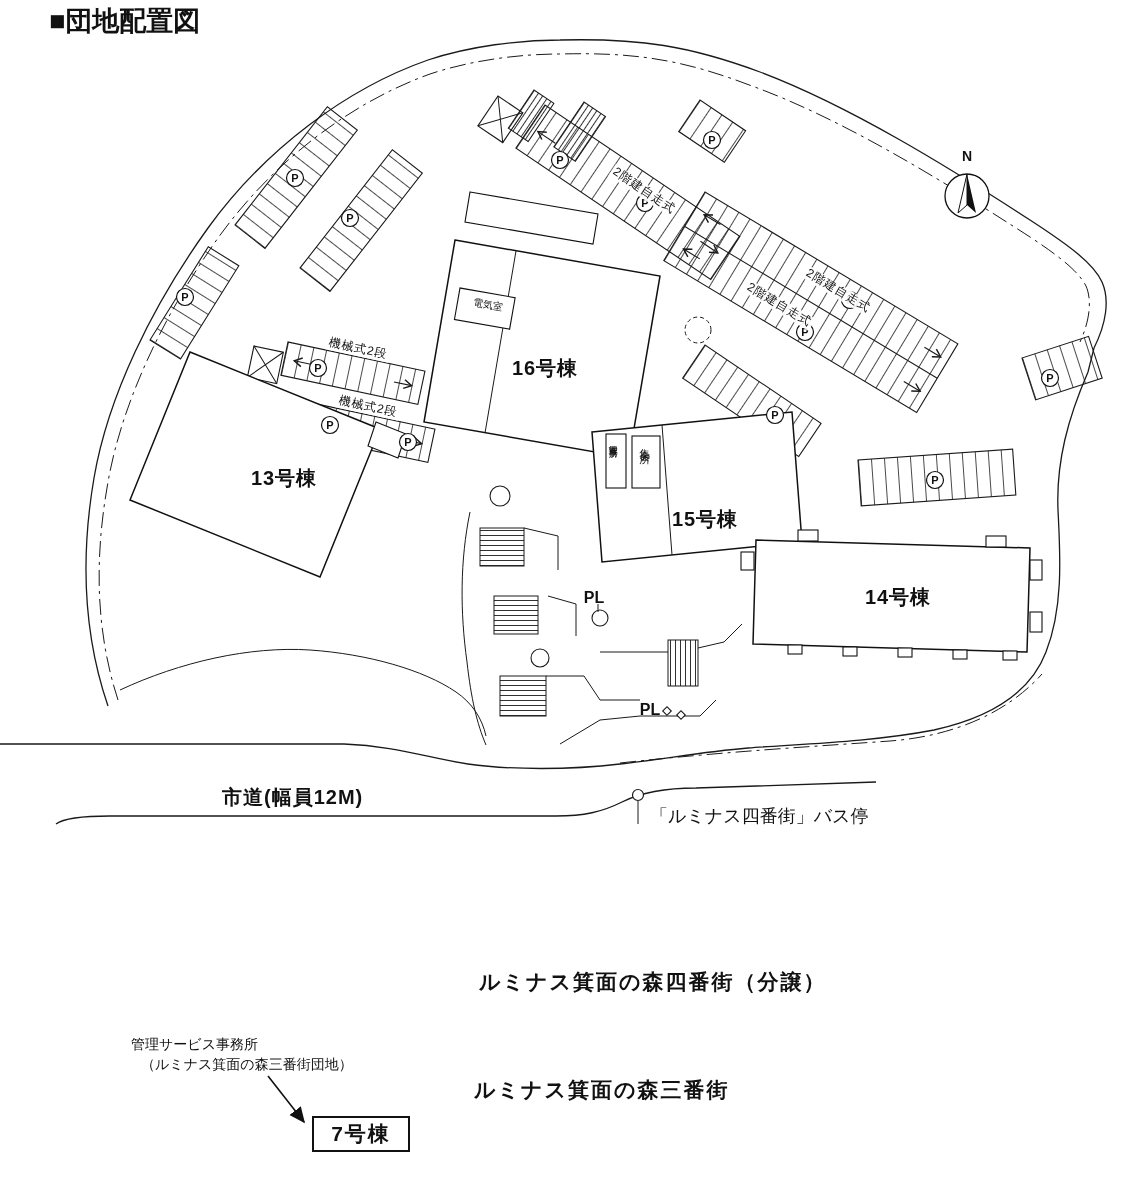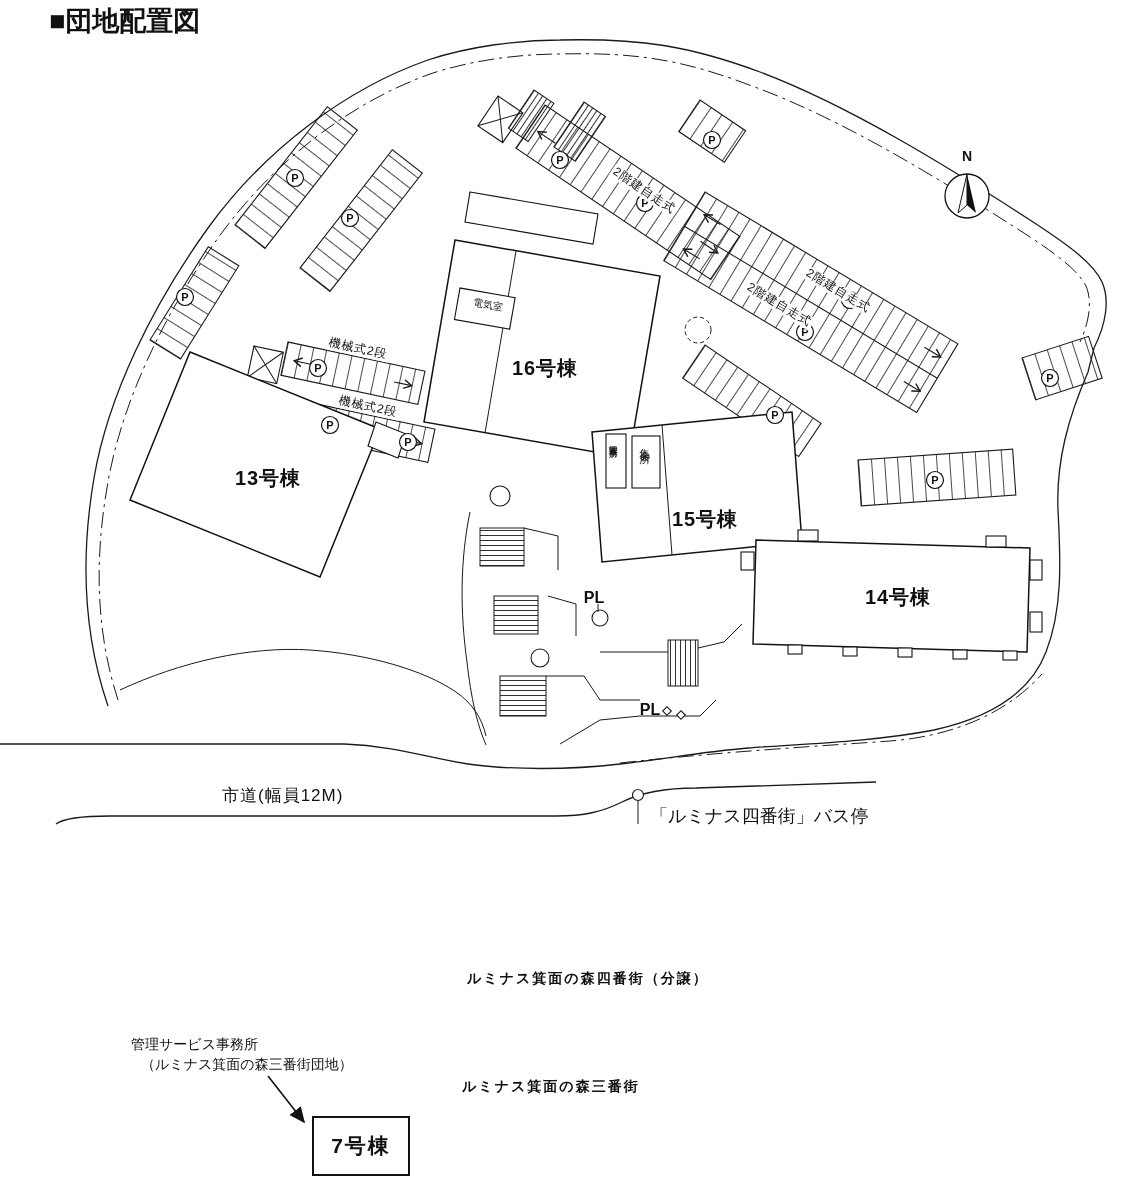--- a/index.html
+++ b/index.html
@@ -4,32 +4,32 @@
 <style>
   * { margin:0; padding:0; box-sizing:border-box; }
   html,body { background:#fff; }
   body { font-family:"Liberation Sans","DejaVu Sans",sans-serif; color:#111; }
   .stage { position:relative; width:1144px; height:1204px; background:#fff; overflow:hidden; }
   .stage > svg { position:absolute; left:0; top:0; }
   .lbl { position:absolute; white-space:nowrap; color:#111; line-height:1.15; }
   .c { transform:translate(-50%,-50%); }
   .bld { font-size:20px; font-weight:bold; letter-spacing:1px; }
   .title { font-size:27px; font-weight:bold;margin-left:41px; }
-  .big { font-size:14px; font-weight:bold; letter-spacing:2px; }
+  .big { font-size:21px; font-weight:bold; letter-spacing:2px;margin-left:12px; }
   .small { font-size:14px;margin-left:8px; }
   .tiny { font-size:10px; background:#fff; }
   .rot { font-size:12px; background:rgba(255,255,255,.92); padding:0 2px; letter-spacing:1px; }
   .pl { font-size:16px; font-weight:bold; }
-  .road { font-size:17px; font-weight:normal; letter-spacing:1px; }
+  .road { font-size:20px; font-weight:bold; letter-spacing:1px; }
   .bus { font-size:18px;text-align:right; }
   .north { font-size:14px; font-weight:bold; }
   .vert { writing-mode:vertical-rl; text-orientation:upright; background:#fff; }
   .v1 { font-size:9px; letter-spacing:1px; }
   .v2 { font-size:11px; letter-spacing:2px; }
-  .b7box { position:absolute; left:312px; top:1116px; width:98px; height:60px;
+  .b7box { position:absolute; left:312px; top:1116px; width:98px; height:36px;
            border:2px solid #111; display:flex; align-items:center; justify-content:center;
            font-size:21px; font-weight:bold; letter-spacing:2px; background:#fff; }
   
   .ln  { fill:none; stroke:#1a1a1a; stroke-width:1.3; }
   .ln2 { fill:none; stroke:#1a1a1a; stroke-width:1; }
   .dd  { fill:none; stroke:#1a1a1a; stroke-width:1; stroke-dasharray:16 5 3 5; }
   .bd  { fill:#fff; stroke:#111; stroke-width:1.5; }
   .bd2 { fill:#fff; stroke:#111; stroke-width:1.1; }
   .sp  { fill:url(#ladder); stroke:#1a1a1a; stroke-width:1.1; }
   .bx  { fill:#fff; stroke:#1a1a1a; stroke-width:1.1; }
@@ -273,21 +273,21 @@
           <text y="3.8">P</text>
         </g>
   </g>
 </svg>
 
 <div class="lbl title" style="left:8px; top:6px;">■団地配置図</div>
 
 <div class="lbl c north" style="left:967px; top:156px;">N</div>
 
 <div class="lbl c bld" style="left:545px; top:332px;margin-top:36px;">16号棟</div>
-<div class="lbl c bld" style="left:268px; top:478px;">13号棟</div>
+<div class="lbl c bld" style="left:284px; top:478px;">13号棟</div>
 <div class="lbl c bld" style="left:705px; top:490px;margin-top:29px;">15号棟</div>
 <div class="lbl c bld" style="left:898px; top:597px;">14号棟</div>
 
 <div class="lbl c tiny" style="left:488px; top:305px; transform:translate(-50%,-50%) rotate(10deg);">電気室</div>
 
 <div class="lbl c rot" style="left:358px; top:349px; transform:translate(-50%,-50%) rotate(12deg);">機械式2段</div>
 <div class="lbl c rot" style="left:368px; top:407px; transform:translate(-50%,-50%) rotate(12deg);">機械式2段</div>
 
 <div class="lbl c rot" style="left:644px; top:191px; transform:translate(-50%,-50%) rotate(34deg);">2階建自走式</div>
 <div class="lbl c rot" style="left:838px; top:291px; transform:translate(-50%,-50%) rotate(31deg);">2階建自走式</div>

